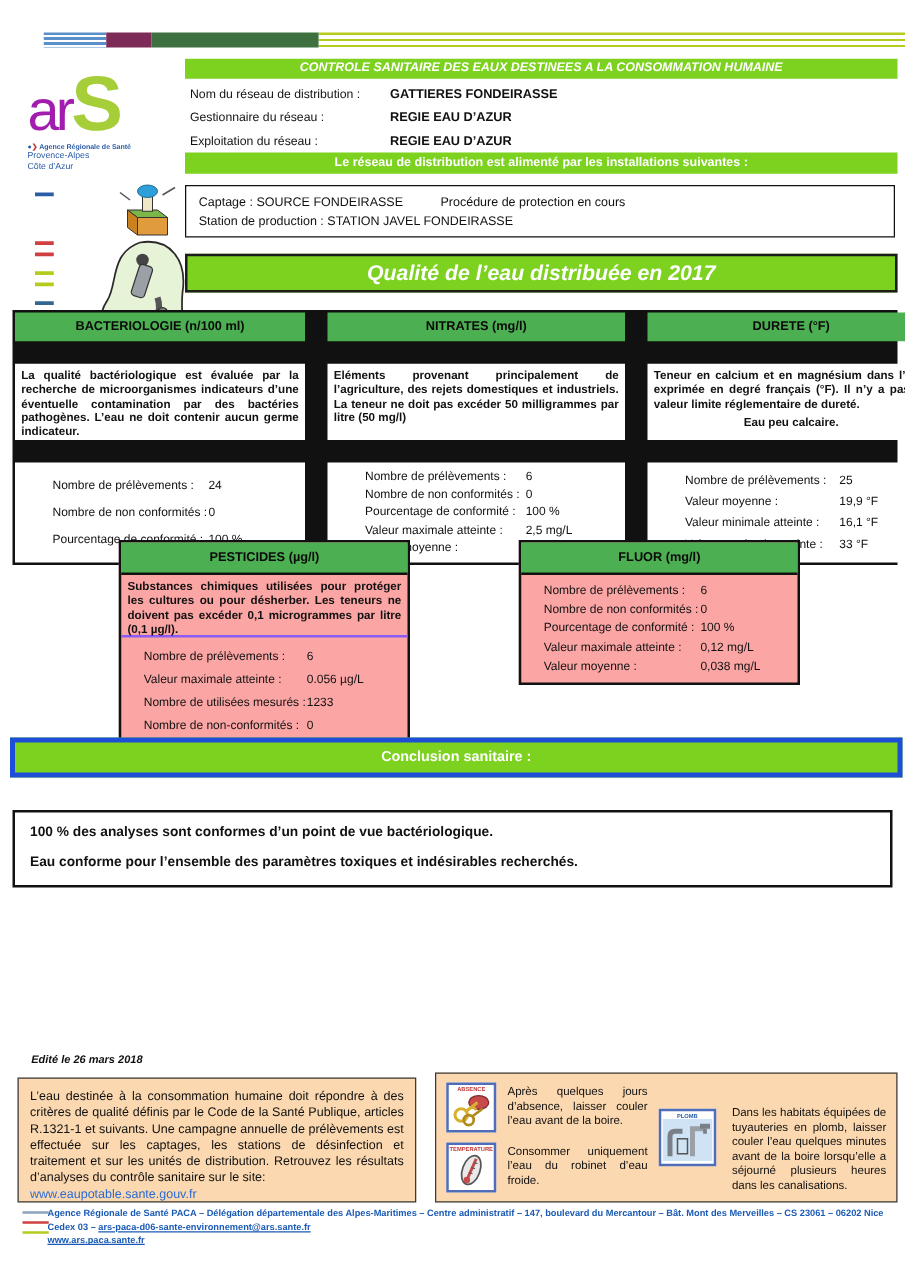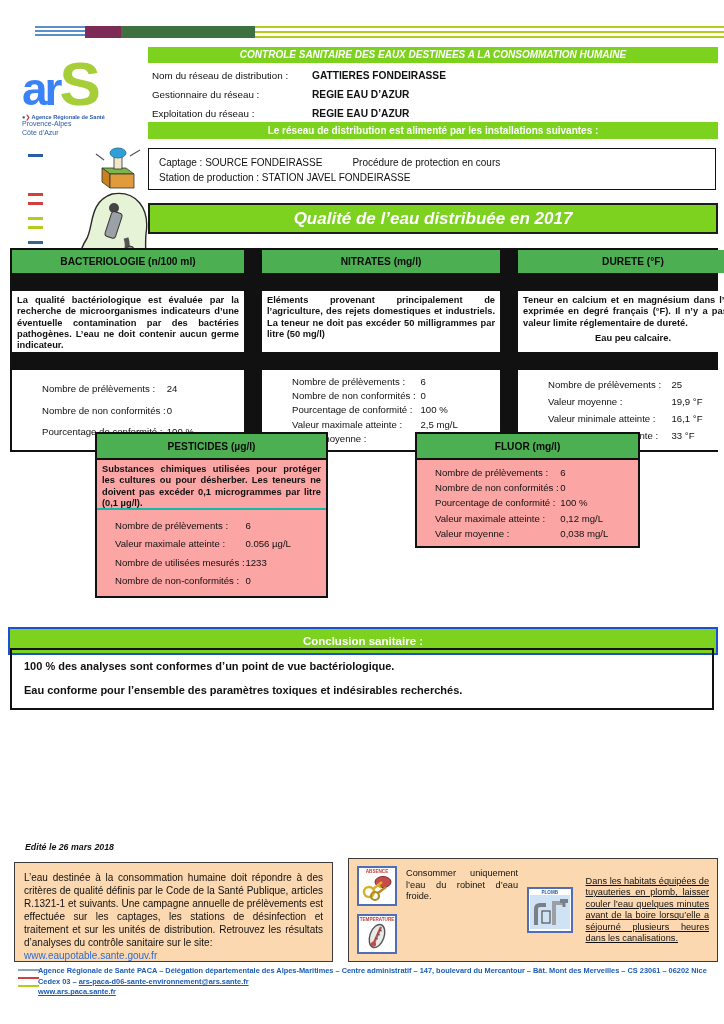--- a/index.html
+++ b/index.html
@@ -13,32 +13,32 @@
   .seg-purple{left:85px;width:36px;background:#7c2c57;}
   .seg-dgreen{left:121px;width:134px;background:#3f7040;}
   .seg-olive{left:255px;width:469px;background:repeating-linear-gradient(#b5cc1e 0 2px,#fff 2px 5px);}
 
   
   .mark{position:absolute;left:28px;width:15px;height:2.5px;}
 
   
   .logo{left:22px;top:56px;width:125px;}
   .logo-main{line-height:0.9;}
-  .logo-ar{font-size:46px;font-weight:bold;color:#3b82f6;letter-spacing:-3px;}
+  .logo-ar{font-size:46px;font-weight:normal;color:#a21caf;letter-spacing:-3px;}
   .logo-s{font-size:62px;font-weight:bold;color:#a6ce39;}
   .logo-tag{font-size:5.6px;font-weight:bold;color:#2a5ca8;margin-top:2px;white-space:nowrap;}
   .logo-tag .dot{color:#2a5ca8;}  .logo-tag .chev{color:#c23a3a;}
   .logo-region{font-size:7px;color:#2a5ca8;line-height:1.25;}
 
   
   .banner{background:#7dd21f;color:#fff;font-weight:bold;text-align:center;}
   .banner-ctl{left:148px;top:47px;width:570px;height:16px;font-size:10px;font-style:italic;line-height:16px;}
   .banner-net{left:148px;top:122px;width:570px;height:17px;font-size:10px;line-height:17px;}
   .banner-quality{left:148px;top:203px;width:566px;height:27px;font-size:17px;font-style:italic;line-height:27px;border:2px solid #1c1c1c;}
-  .banner-conc{left:8px;top:627px;width:706px;height:24px;font-size:11.5px;line-height:24px;border:2px solid #1d4ed8;}
+  .banner-conc{left:8px;top:590px;width:706px;height:24px;font-size:11.5px;line-height:24px;border:4px solid #1d4ed8;}
 
   
   .net-rows{left:152px;top:66px;width:566px;}
   .net-row{display:flex;height:19px;align-items:center;font-size:9.8px;}
   .net-row .lbl{width:160px;}
   .net-row .val{font-weight:bold;font-size:10.2px;}
 
   
   .captage{left:148px;top:148px;width:568px;height:42px;border:1.5px solid #111;
            font-size:10px;padding:6px 0 0 10px;box-sizing:border-box;line-height:1.5;}
@@ -56,21 +56,21 @@
   .desc{font-weight:bold;font-size:9.3px;line-height:1.22;text-align:justify;padding:4px 5px;}
   .desc .note{display:block;text-align:center;margin-top:4px;}
   .stats{display:flex;flex-direction:column;justify-content:space-evenly;padding:3px 4px;}
   .stat-row{display:flex;font-size:9.6px;padding-left:26px;}
   .stat-row .lbl{width:63%;}
   .stat-row .val{white-space:nowrap;}
 
   
   .pbox{position:absolute;border:2px solid #111;background:#fca5a5;box-sizing:border-box;}
   .pbox .hd{height:24px;border-bottom:2px solid #111;}
-  .pbox .desc{height:50px;border-bottom:2px solid #14b8a6;box-sizing:border-box;}
+  .pbox .desc{height:50px;border-bottom:2px solid #8b5cf6;box-sizing:border-box;}
   .pbox .stats{height:80px;}
   .pbox .stat-row{padding-left:14px;}
   .box-pest{left:95px;top:432px;width:233px;}
   .box-fluor{left:415px;top:432px;width:225px;}
 
   
   .conc-box{left:10px;top:648px;width:704px;height:62px;border:2px solid #111;box-sizing:border-box;
             padding:10px 12px;font-weight:bold;font-size:11px;}
   .conc-box .line{margin-bottom:12px;}
 
@@ -84,21 +84,21 @@
   .advice-box{left:348px;top:858px;width:370px;height:104px;padding:7px 8px;display:flex;}
   .icol{display:flex;flex-direction:column;justify-content:space-between;width:42px;}
   .advice-icon{width:40px;height:40px;background:#fff;border:2px solid #4f6db8;box-sizing:border-box;
                display:flex;flex-direction:column;align-items:center;overflow:hidden;}
   .advice-icon .cap{font-size:4.6px;font-weight:bold;color:#c23a3a;white-space:nowrap;margin-top:1px;}
   .advice-icon .cap.blue{color:#2a5ca8;}
   .atext{font-size:9.2px;line-height:1.25;text-align:justify;}
   .atext-1{width:118px;margin-left:9px;display:flex;flex-direction:column;justify-content:space-between;padding:2px 0 4px;}
   .plomb-col{width:50px;margin-left:8px;display:flex;align-items:center;justify-content:center;}
   .plomb-col .advice-icon{width:46px;height:46px;}
-  .atext-2{width:130px;margin-left:12px;display:flex;align-items:center;text-decoration:underline;}
+  .atext-2{width:130px;margin-left:12px;display:flex;align-items:flex-end;}
 
   
   .fdash{position:absolute;width:21px;height:2px;}
   .footer-text{left:38px;top:966px;width:680px;font-size:7.4px;font-weight:bold;color:#1b5bb5;line-height:1.45;}
   .footer-text a{color:#1b5bb5;text-decoration:underline;}
 </style>
 </head>
 <body>
 
 <div class="page">
@@ -323,20 +323,21 @@
           <ellipse cx="17" cy="14" rx="7" ry="12" transform="rotate(20 17 14)" fill="#e9e9e9" stroke="#555" stroke-width="1.4"></ellipse>
           <line x1="13" y1="23" x2="21" y2="5" stroke="#c84a4a" stroke-width="2.4"></line>
           <circle cx="13.5" cy="22" r="2.6" fill="#c84a4a"></circle>
           <line x1="19" y1="8" x2="22" y2="9" stroke="#555" stroke-width="1"></line>
           <line x1="17" y1="12" x2="20" y2="13" stroke="#555" stroke-width="1"></line>
           <line x1="15" y1="16" x2="18" y2="17" stroke="#555" stroke-width="1"></line>
         </svg>
       </div>
     </div>
     <div class="atext atext-1">
+      <div>Après quelques jours d’absence, laisser couler l’eau avant de la boire.</div>
       <div>Consommer uniquement l’eau du robinet d’eau froide.</div>
     </div>
     <div class="plomb-col">
       <div class="advice-icon">
         <div class="cap blue">PLOMB</div>
         <svg width="40" height="34" viewBox="0 0 40 34">
           <rect x="0" y="0" width="40" height="34" fill="#cfe3f5"></rect>
           <path d="M6,30 L6,14 Q6,10 10,10 L16,10" fill="none" stroke="#7a8087" stroke-width="4"></path>
           <path d="M24,30 L24,8 L33,8" fill="none" stroke="#9aa0a6" stroke-width="4"></path>
           <rect x="30" y="4" width="8" height="4" fill="#7a8087"></rect>

